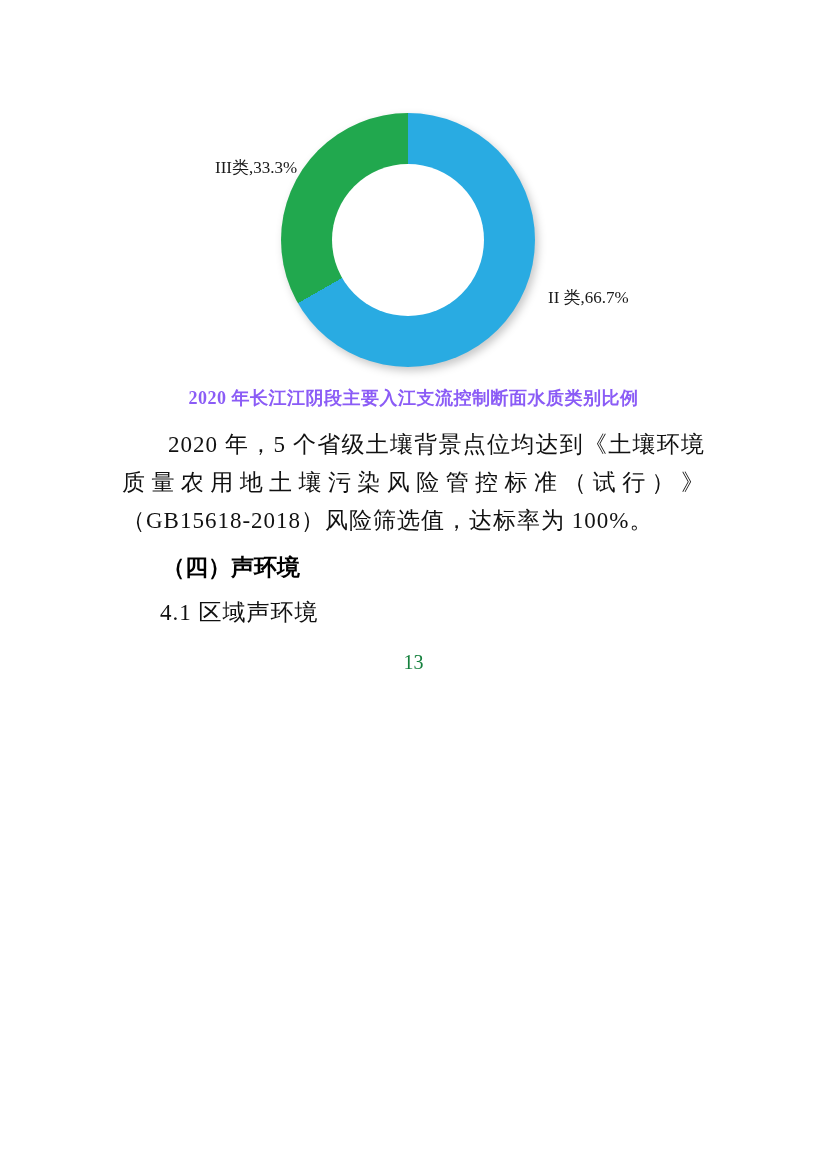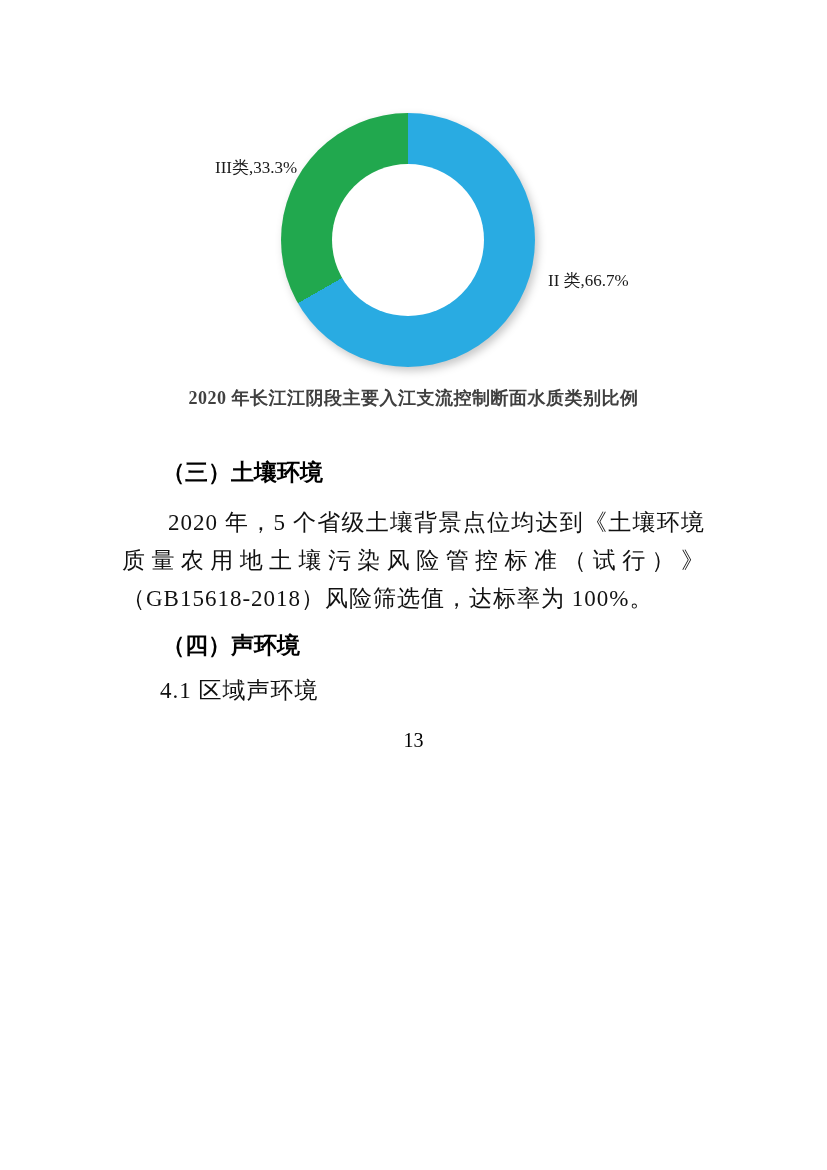--- a/index.html
+++ b/index.html
@@ -47,30 +47,30 @@
     background: #ffffff;
   }
   .slice-label {
     position: absolute;
     font-size: 17px;
     line-height: 20px;
     color: #1a1a1a;
     white-space: nowrap;
   }
   .slice-label.green-side { left: 101px; top: 45px; }
-  .slice-label.blue-side  { left: 434px; top: 158px; }
+  .slice-label.blue-side  { left: 434px; top: 175px; }
 
   .figure-caption {
     margin-top: 20px;
     text-align: center;
     font-weight: bold;
     font-size: 18px;
     line-height: 22px;
     letter-spacing: 0.5px;
-    color: #404040;
+    color: #8b5cf6;
   }
 
   
   .sec-heading {
     margin: 48px 0 0 0;
     font-family: "Liberation Sans", "DejaVu Sans", sans-serif;
     font-weight: bold;
     font-size: 23px;
     line-height: 30px;
     text-indent: 48px;
@@ -96,40 +96,39 @@
     line-height: 38px;
     letter-spacing: 1px;
     text-indent: 46px;
     color: #111111;
   }
   .page-number {
     margin-top: 18px;
     text-align: center;
     font-size: 20px;
     line-height: 24px;
-    color: #000000;
+    color: #15803d;
   }
 </style>
 </head>
 <body>
 
 <div class="page">
   <div class="content">
 
     <div class="figure">
       <div class="donut-wrap">
         <div class="donut" style="background: conic-gradient(rgb(41, 171, 226) 0deg, rgb(41, 171, 226) 240.12deg, rgb(33, 168, 78) 240.12deg, rgb(33, 168, 78) 360deg);"></div>
         <div class="donut-hole"></div>
       </div>
       <span class="slice-label green-side">III类,33.3%</span>
       <span class="slice-label blue-side">II 类,66.7%</span>
     </div>
     <div class="figure-caption">2020 年长江江阴段主要入江支流控制断面水质类别比例</div>
 
-    <h3 class="sec-heading">（三）土壤环境</h3>
     <p class="body-para p1">2020 年，5 个省级土壤背景点位均达到《土壤环境质量农用地土壤污染风险管控标准（试行）》（GB15618-2018）风险筛选值，达标率为 100%。</p>
 
     <h3 class="sec-heading h4">（四）声环境</h3>
     <p class="sub-heading">4.1 区域声环境</p>
 
     <div class="page-number">13</div>
   </div>
 </div>
 
 </body></html>

